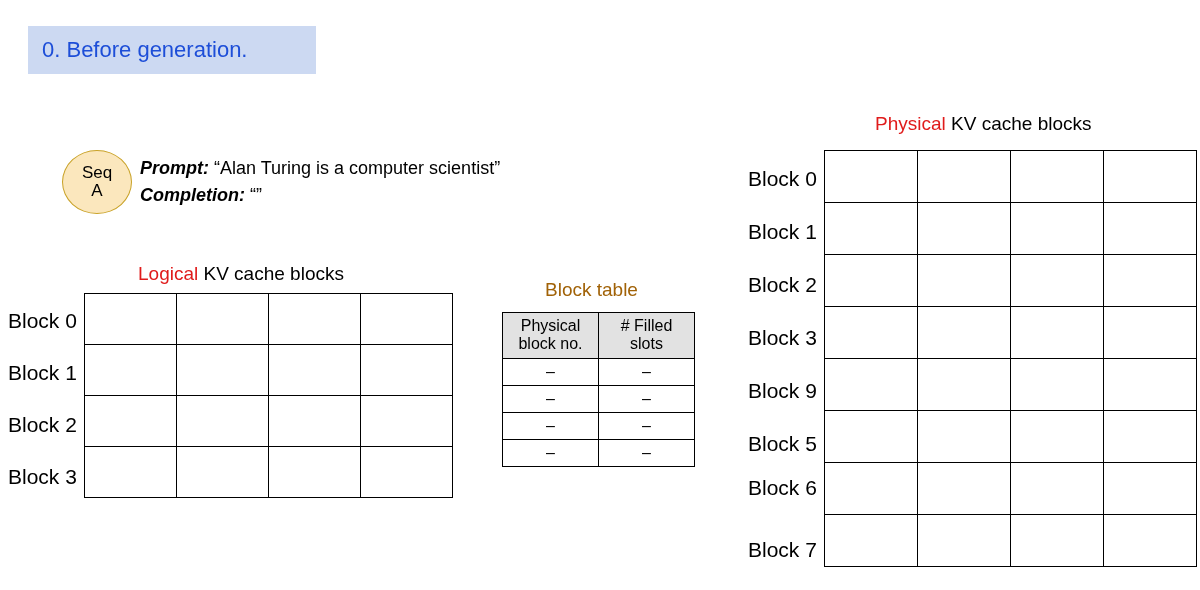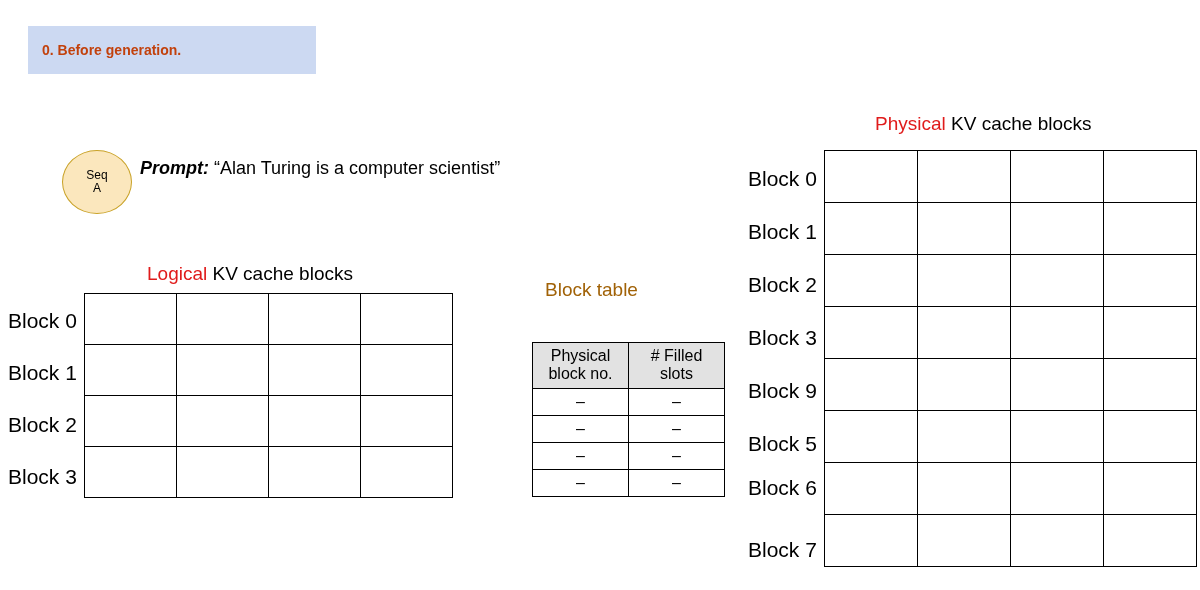--- a/index.html
+++ b/index.html
@@ -23,40 +23,39 @@
     top: 26px;
     width: 288px;
     height: 48px;
     background: #ccd9f2;
     display: flex;
     align-items: center;
     padding-left: 14px;
     box-sizing: border-box;
   }
   #step-banner .step-text {
-    font-size: 14px;
-    color: #c2410c;
-    font-weight: bold;
+    font-size: 22px;
+    color: #1d4ed8;
   }
 
   
   #seq-badge {
     position: absolute;
     left: 62px;
     top: 150px;
     width: 68px;
     height: 62px;
     border-radius: 50%;
     background: #fbe7bd;
     border: 1px solid #c9a227;
     display: flex;
     flex-direction: column;
     align-items: center;
     justify-content: center;
-    font-size: 12px;
+    font-size: 17px;
     line-height: 1.05;
   }
 
   
   #prompt-block {
     position: absolute;
     left: 140px;
     top: 155px;
     font-size: 18px;
     line-height: 1.5;
@@ -64,21 +63,21 @@
   #prompt-block .lbl { font-weight: bold; font-style: italic; }
 
   
   .diagram-title {
     position: absolute;
     font-size: 19px;
     white-space: nowrap;
   }
   .accent { color: #e01b1b; }
 
-  #logical-title { left: 138px; top: 263px; margin-left: 9px; }
+  #logical-title { left: 138px; top: 263px; }
   #blocktable-title { left: 545px; top: 279px; color:#a16207; font-size: 19px;}
   #physical-title { left: 875px; top: 113px; }
 
   
   .grid {
     position: absolute;
     border-collapse: collapse;
   }
   .grid td {
     border: 1px solid #000000;
@@ -95,24 +94,23 @@
   #logical-grid { left: 84px; top: 293px; }
   #logical-grid td { width: 91px; height: 50px; }
 
   
   #physical-grid { left: 824px; top: 150px; }
   #physical-grid td { width: 92px; height: 51px; }
 
   
   #block-table {
     position: absolute;
-    left: 532px;
+    left: 502px;
     top: 312px;
     border-collapse: collapse;
-    margin-top: 30px;
   }
   #block-table th {
     border: 1px solid #000;
     background: #e2e2e2;
     font-weight: normal;
     font-size: 16px;
     line-height: 1.15;
     padding: 4px 6px;
     width: 83px;
   }
@@ -133,20 +131,24 @@
 
 <div id="seq-badge">
   <span>Seq</span>
   <span>A</span>
 </div>
 
 <div id="prompt-block">
   <div>
     <span class="lbl">Prompt:</span>
     <span>“Alan Turing is a computer scientist”</span>
+  </div>
+  <div>
+    <span class="lbl">Completion:</span>
+    <span>“”</span>
   </div>
 </div>
 
 <div class="diagram-title" id="logical-title">
   <span class="accent">Logical</span><span> KV cache blocks</span>
 </div>
 <table class="grid" id="logical-grid">
     <tbody id="logical-grid-body">
       <tr>
         <td></td>

